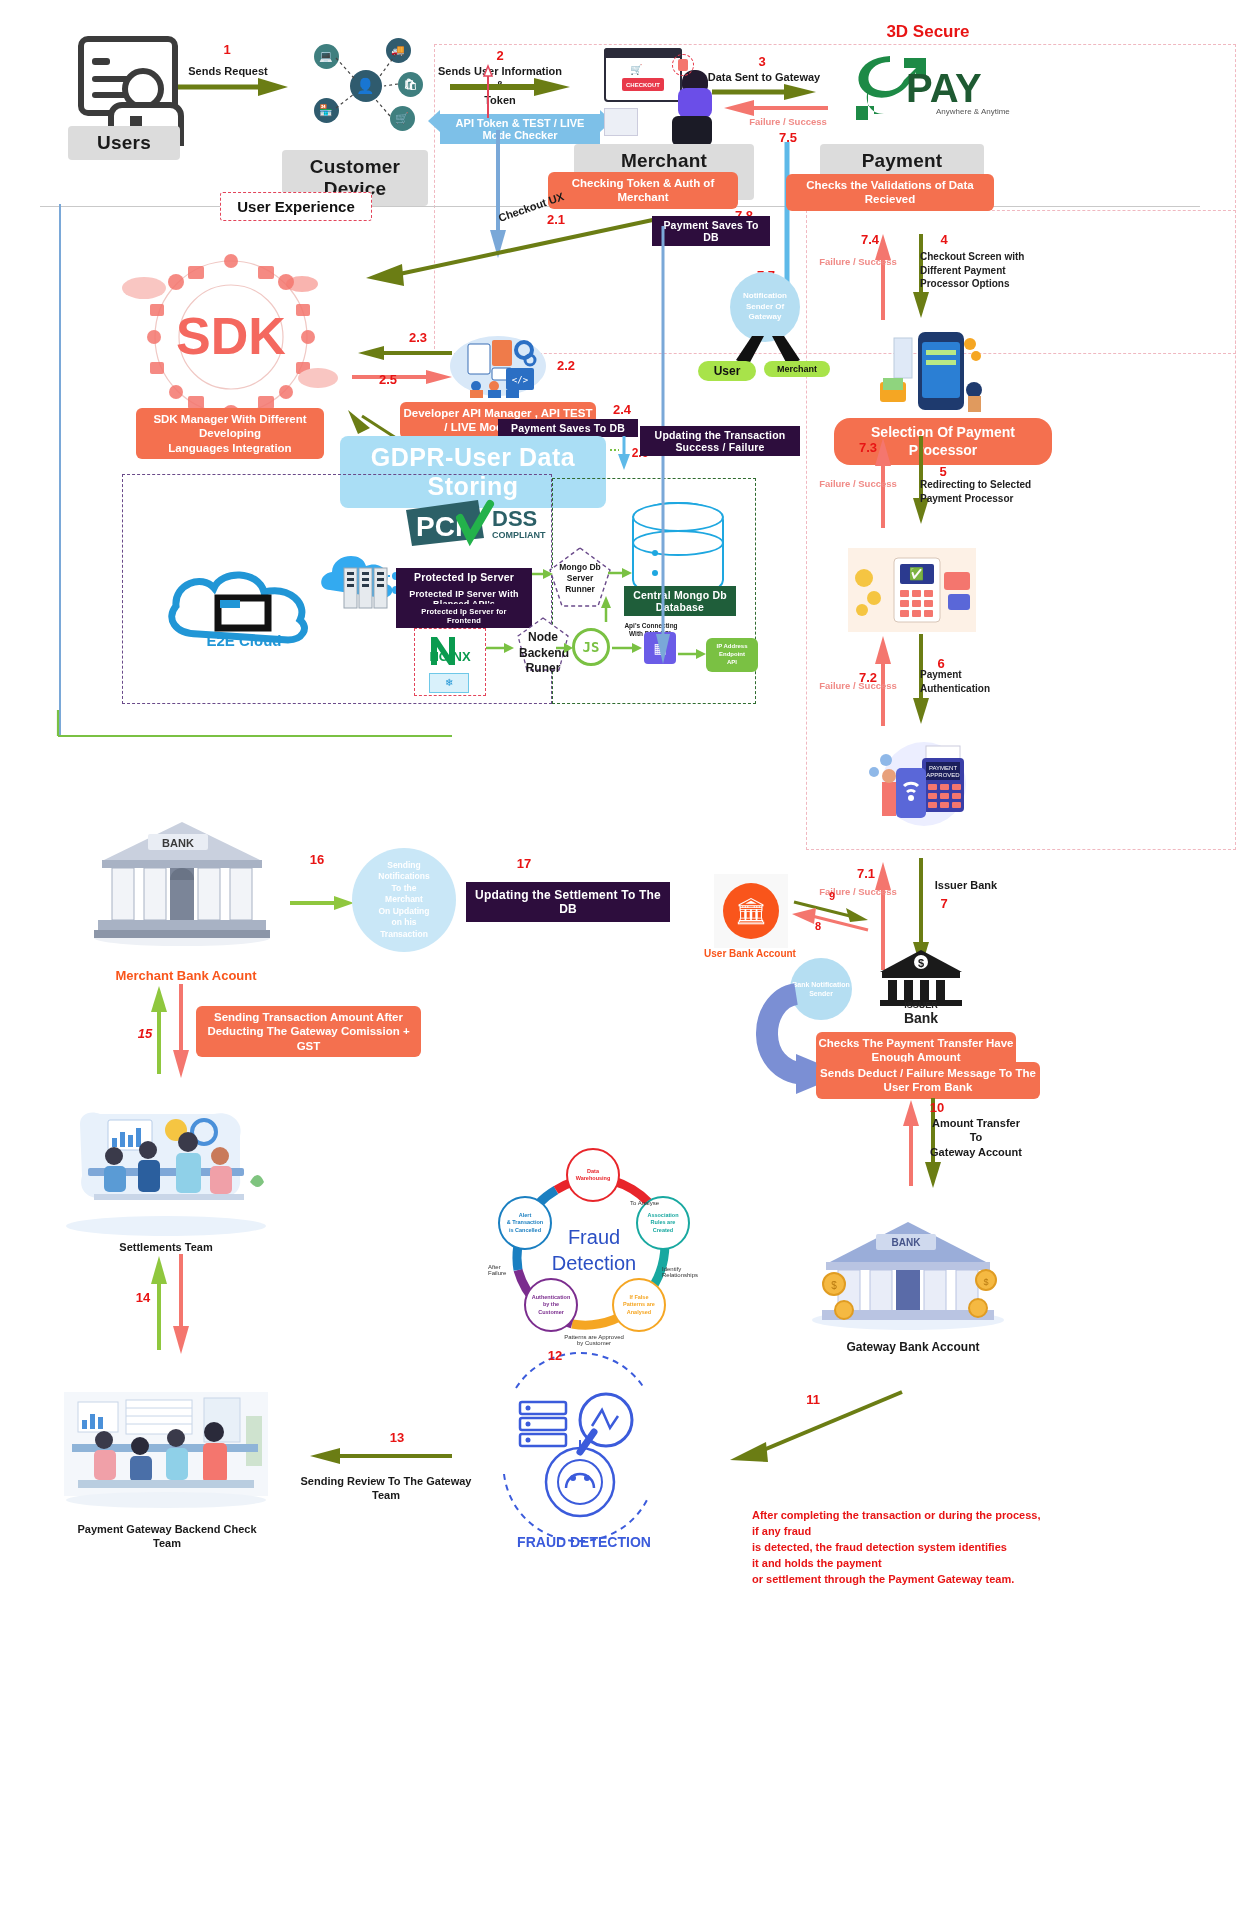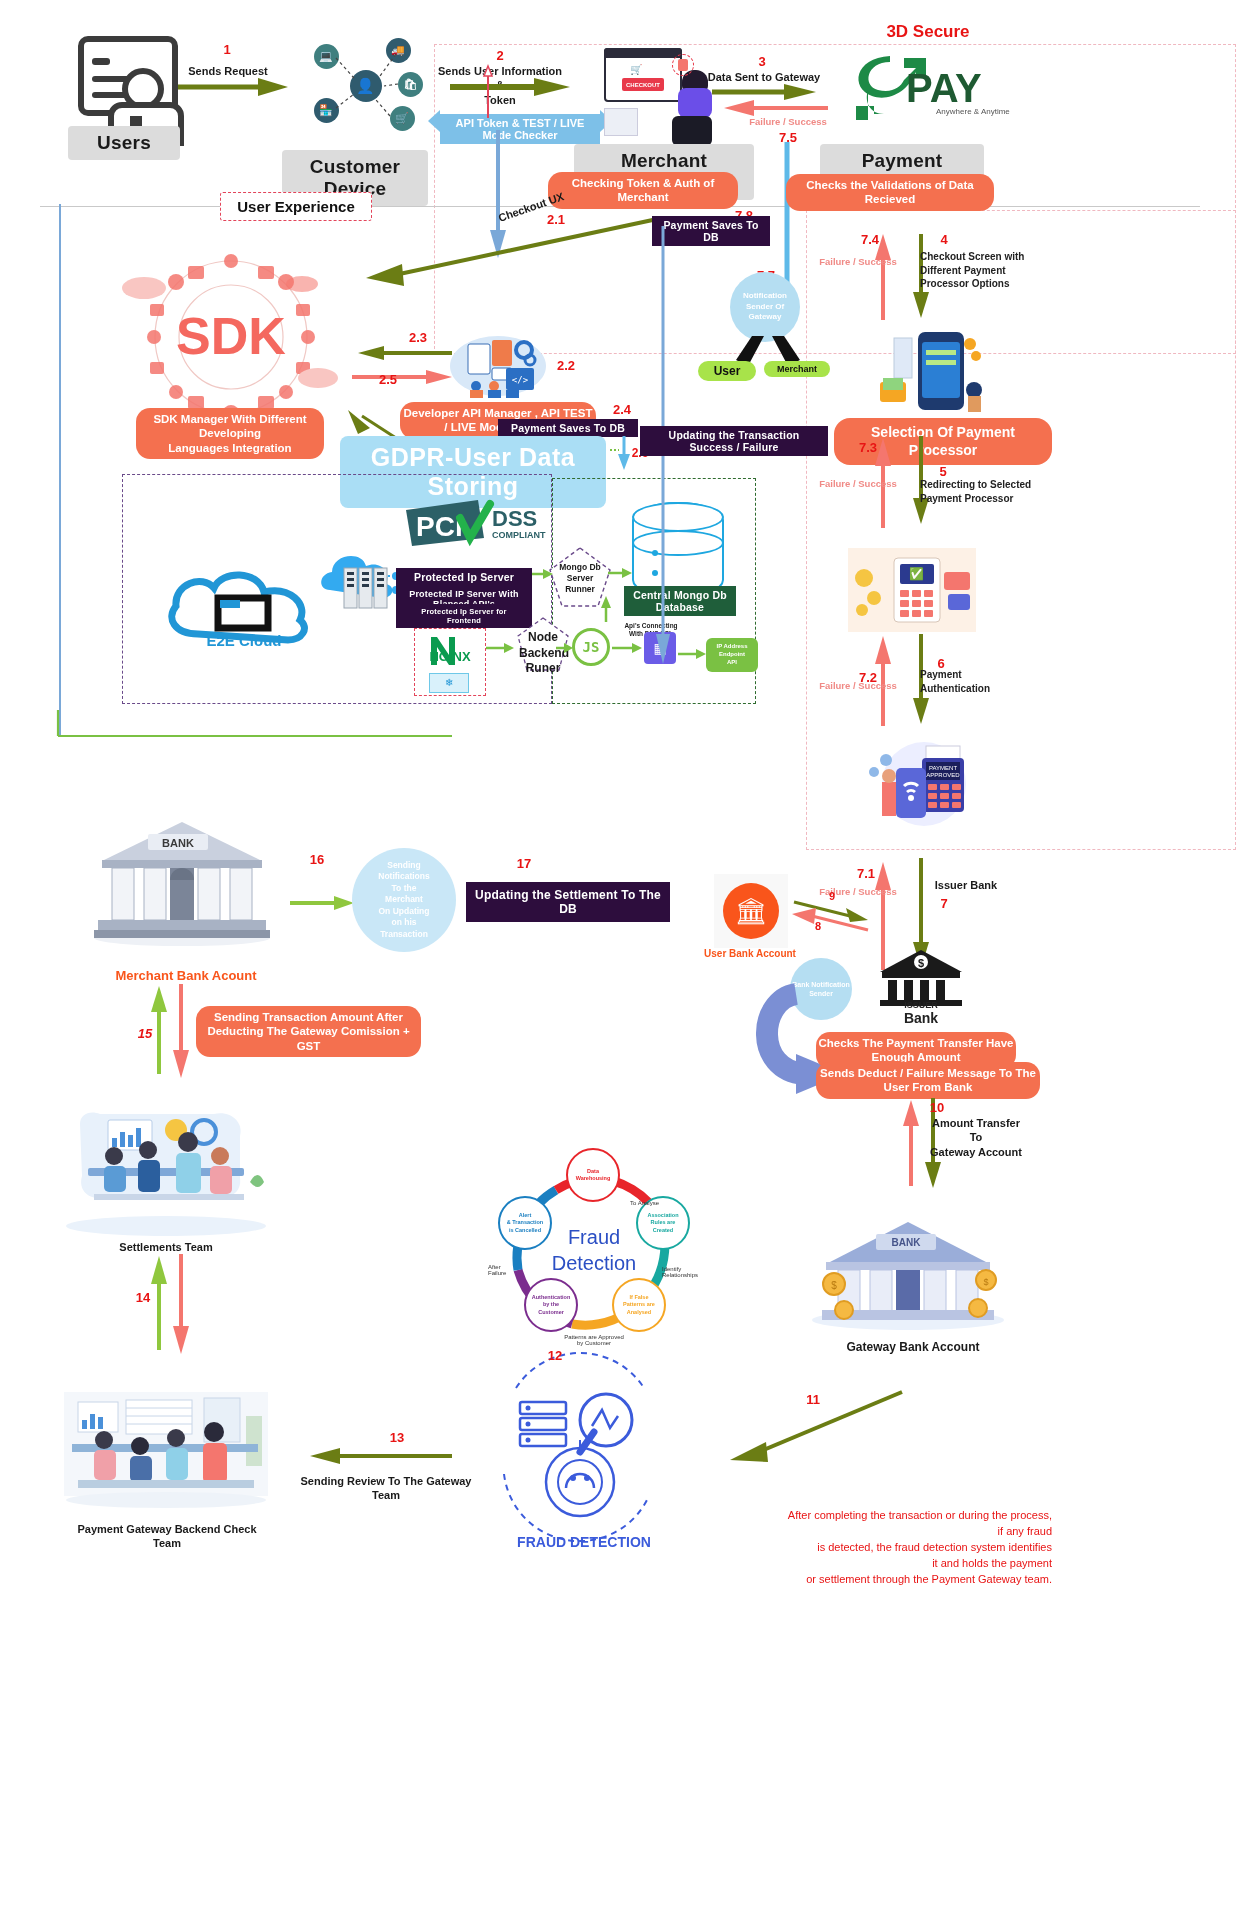--- a/index.html
+++ b/index.html
@@ -11,21 +11,21 @@
   .stage { position:absolute; inset:0; }
   .abs { position:absolute; }
 
   
   .chip-grey {
     background:#dcdcdc; color:#1a1a1a; font-weight:700; text-align:center;
     border-radius:4px; padding:6px 14px; font-size:19px; letter-spacing:.2px;
   }
   .chip-orange {
     background:#f4704f; color:#fff; font-weight:700; text-align:center;
-    border-radius:14px; padding:4px 2px; font-size:11.5px; line-height:1.25;
+    border-radius:6px; padding:4px 2px; font-size:11.5px; line-height:1.25;
   }
   .chip-orange.big { font-size:14px; border-radius:16px; padding:6px 12px; }
   .chip-purple {
     background:#2d0d3d; color:#fff; font-weight:700; text-align:center;
     padding:3px 8px; font-size:10.5px; letter-spacing:.2px;
   }
   .chip-green {
     background:#a8e34a; color:#111; font-weight:700; text-align:center;
     border-radius:10px; padding:3px 10px; font-size:12px;
   }
@@ -441,21 +441,21 @@
   <div class="abs chip-green" style="left:698px;top:361px;width:58px;">User</div>
   <div class="abs chip-green" style="left:764px;top:361px;width:66px;font-size:9px;">Merchant</div>
 
   <div class="abs num-red" style="left:724px;top:208px;width:40px;">7.8</div>
   <div class="abs chip-purple" style="left:652px;top:216px;width:118px;">Payment Saves To DB</div>
   <svg class="abs" style="left:656px;top:226px;" width="14" height="440">
     <line x1="7" y1="0" x2="7" y2="418" stroke="#7aa8d8" stroke-width="3"></line>
     <polygon points="0,408 7,438 14,408" fill="#7aa8d8"></polygon>
   </svg>
 
-  <div class="abs chip-purple" style="left:640px;top:426px;width:188px;">Updating the Transaction Success / Failure</div>
+  <div class="abs chip-purple" style="left:640px;top:426px;width:160px;">Updating the Transaction Success / Failure</div>
 
   <svg class="abs" style="left:912px;top:234px;" width="18" height="86">
     <line x1="9" y1="0" x2="9" y2="66" stroke="#6b7d14" stroke-width="4"></line>
     <polygon points="1,58 9,84 17,58" fill="#6b7d14"></polygon>
   </svg>
   <div class="abs num-red" style="left:928px;top:232px;width:32px;">4</div>
   <div class="abs" style="left:920px;top:250px;width:118px;font-size:10px;font-weight:700;line-height:1.35;white-space:pre-line;">Checkout Screen with
 Different Payment
 Processor Options</div>
   <svg class="abs" style="left:874px;top:232px;" width="18" height="88">
@@ -820,21 +820,21 @@
     </svg>
   </div>
   <div class="abs num-red" style="left:536px;top:1348px;width:38px;">12</div>
   <div class="abs" style="left:502px;top:1534px;width:164px;color:#3b5bdb;font-size:14px;font-weight:600;text-align:center;">FRAUD DETECTION</div>
 
   <svg class="abs" style="left:722px;top:1388px;" width="186" height="76">
     <line x1="180" y1="4" x2="32" y2="66" stroke="#6b7d14" stroke-width="4"></line>
     <polygon points="44,54 8,72 46,74" fill="#6b7d14"></polygon>
   </svg>
   <div class="abs num-red" style="left:796px;top:1392px;width:34px;">11</div>
-  <div class="abs" style="left:752px;top:1508px;width:300px;color:#e81414;font-size:11px;font-weight:400;line-height:1.45;text-align:right;white-space:pre-line;">After completing the transaction or during the process,
+  <div class="abs" style="left:752px;top:1508px;width:300px;color:#e81414;font-size:11px;font-weight:700;line-height:1.45;text-align:left;white-space:pre-line;">After completing the transaction or during the process,
 if any fraud
 is detected, the fraud detection system identifies
 it and holds the payment
 or settlement through the Payment Gateway team.</div>
 
   <div class="ill" style="left:484px;top:1148px;width:220px;height:200px;">
     <svg width="220" height="200" id="wheel-svg">
 
       <g fill="none" stroke-width="9">
         <path d="M110,30 A78,78 0 0 1 176,70" stroke="#e8252a"></path>

